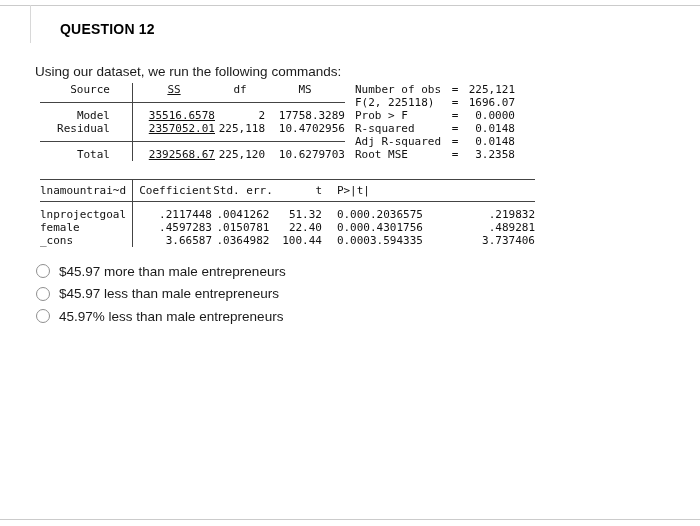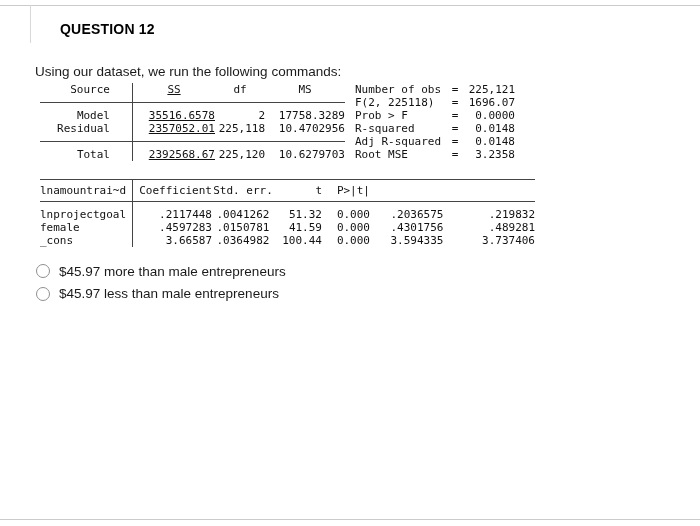--- a/index.html
+++ b/index.html
@@ -41,21 +41,21 @@
 
   
   .coef{ margin-top:18px; width:495px; border-top:1px solid #444; }
   .crow.chead{ height:21px; line-height:21px; border-bottom:1px solid #444; }
   .crow.spacer{ height:6px; }
   .c-var{ width:93px; text-align:left; padding-right:6px; border-right:1px solid #444; }
   .c-coef{ width:79px; text-align:right; }
   .c-se{ width:62px; text-align:center; }
   .c-t{ width:48px; text-align:right; }
   .c-p{ width:48px; text-align:right; }
-  .c-lo{ width:94px; text-align:center; }
+  .c-lo{ width:94px; text-align:left; }
   .c-hi{ width:71px; text-align:right; }
   .c-ci{ width:165px; text-align:right; }
 
   .prompt{ margin:46px 0 0 35px; font-size:13.5px; }
   .options{ margin:13px 0 0 36px; }
   .option{ display:flex; align-items:center; height:22.5px; cursor:pointer; }
   .radio{ width:14px; height:14px; border:1px solid #8f8f8f; border-radius:50%;
           background:#fff; margin-right:9px; flex:0 0 auto; box-sizing:border-box; }
   .option-label{ font-size:13.5px; }
 </style>
@@ -158,21 +158,21 @@
         <span class="c-t">51.32</span>
         <span class="c-p">0.000</span>
         <span class="c-lo">.2036575</span>
         <span class="c-hi">.219832</span>
       </div>
 
       <div class="crow">
         <span class="c-var">female</span>
         <span class="c-coef">.4597283</span>
         <span class="c-se">.0150781</span>
-        <span class="c-t">41.59</span>
+        <span class="c-t">22.40</span>
         <span class="c-p">0.000</span>
         <span class="c-lo">.4301756</span>
         <span class="c-hi">.489281</span>
       </div>
 
       <div class="crow">
         <span class="c-var">_cons</span>
         <span class="c-coef">3.66587</span>
         <span class="c-se">.0364982</span>
         <span class="c-t">100.44</span>
@@ -187,17 +187,21 @@
 
   <div class="options">
     <div class="option">
       <span class="radio"></span>
       <span class="option-label">$45.97 more than male entrepreneurs</span>
     </div>
     <div class="option">
       <span class="radio"></span>
       <span class="option-label">$45.97 less than male entrepreneurs</span>
     </div>
+    <div class="option">
+      <span class="radio"></span>
+      <span class="option-label">45.97% less than male entrepreneurs</span>
+    </div>
   </div>
 
 </div>
 
 <div class="rule-bottom"></div>
 
 </body></html>

